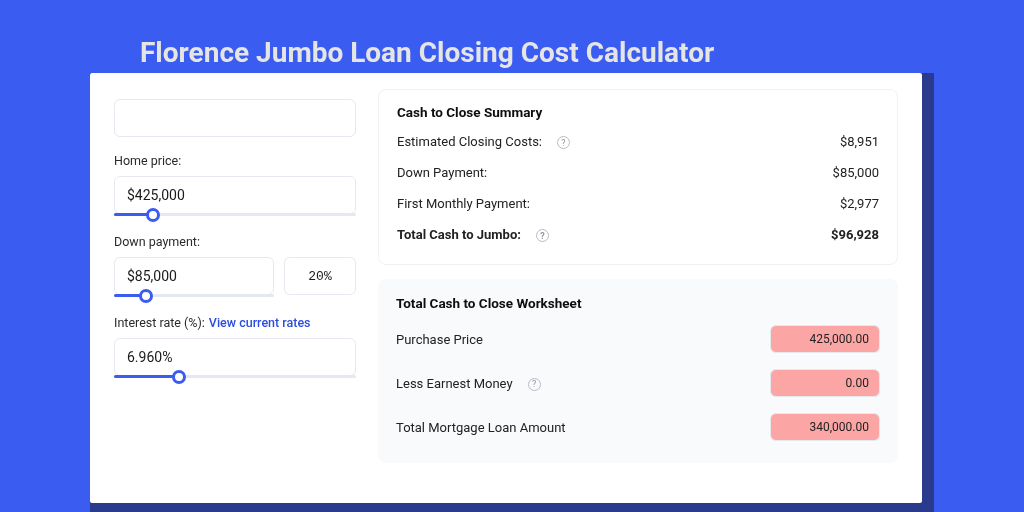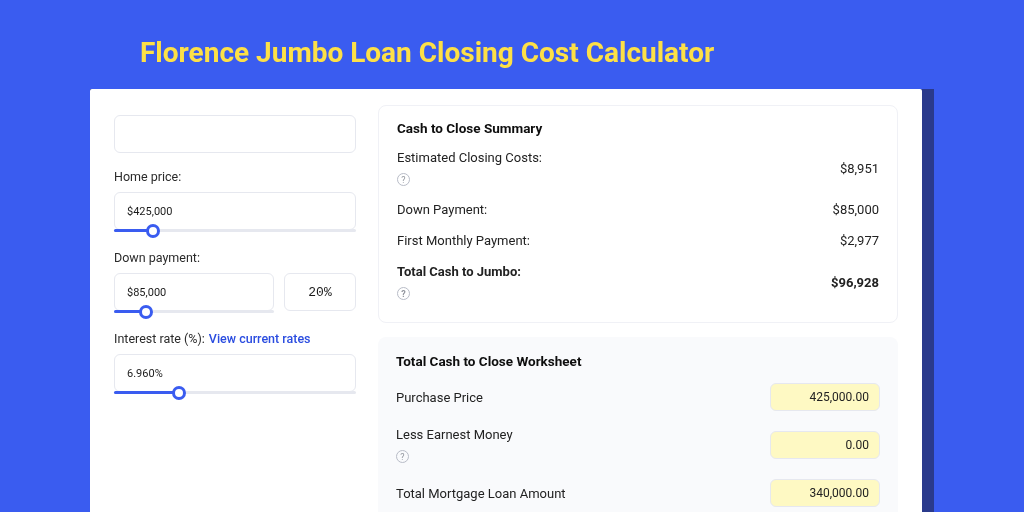--- a/index.html
+++ b/index.html
@@ -1,39 +1,39 @@
 <!DOCTYPE html>
 <html><head>
 <meta charset="utf-8">
 <style>
   * { box-sizing: border-box; margin: 0; padding: 0; font-family: -apple-system, BlinkMacSystemFont, "Segoe UI", Roboto, Helvetica, Arial, sans-serif; }
   body { width: 1024px; height: 512px; background: #3a5cf0; overflow: hidden; }
-  .page-title { color: #fde047; font-weight: 700; font-size: 28px; padding: 36px 0 20px 140px; }
+  .page-title { color: #e5e5e5; font-weight: 700; font-size: 28px; padding: 36px 0 4px 140px; }
   .card-wrap { margin: 0 90px 0 90px; background:#2a3a8c; padding-right:12px; padding-bottom:12px;}
   .card { background: #fff; border-radius: 2px; display: flex; padding: 16px 18px 0 18px; min-height: 430px;}
   .left { width: 260px; padding: 10px 12px 0 6px; }
   .right { flex: 1; padding: 0 6px 0 10px; }
   .field-label { font-size: 12.5px; color: #2b2b2b; margin: 10px 0 8px 0; display: flex; align-items:center; gap:4px;}
   .field-label a { color:#2b4de0; text-decoration:none; font-weight:500;}
   .text-input { width: 100%; height: 38px; border: 1px solid #e6e8ef; border-radius: 6px; padding: 0 12px; font-size: 13px; color: #1a1a1a; background: #fff; }
-  .text-input.sm { font-size:11px; }
+  .text-input.sm { font-size:14px; }
   .slider-bar { height: 3px; background: #e6e8ef; position: relative; margin-top: -1px; border-radius: 2px; }
   .slider-fill { position: absolute; left: 0; top: 0; height: 100%; background: #3a5cf0; border-radius:2px;}
   .slider-thumb { position: absolute; top: 50%; width: 14px; height: 14px; border-radius: 50%; background: #fff; border: 3px solid #3a5cf0; transform: translate(-50%, -50%); }
   .dp-row { display:flex; gap:10px; }
   .dp-row .slider-wrap { flex:1; }
   .dp-row .pct { width:72px; height:38px; border:1px solid #e6e8ef; border-radius:6px; display:flex; align-items:center; justify-content:center; font-size:13px; color:#1a1a1a;font-family:Liberation Mono, monospace;}
   .panel { background:#fff; border:1px solid #f0f1f6; border-radius:8px; padding: 14px 18px 6px 18px; margin-bottom: 14px; box-shadow: inset 0 0 0 1px rgba(0,0,0,0);}
   .panel-alt { background:#f9fafc; border-radius:8px; padding: 16px 18px 6px 18px; margin-bottom:14px;}
   .panel-title { font-weight:700; font-size:13.5px; color:#0e0e0e; margin-bottom:14px;}
   .row { display:flex; justify-content:space-between; align-items:center; font-size:13px; color:#222; margin-bottom:16px;}
-  .row .lab { display:flex; align-items:flex-start; gap:8px;flex-direction:column;}
+  .row .lab { display:flex; align-items:flex-end; gap:15px;}
   .row.bold .lab, .row.bold .val { font-weight:700; }
   .val { font-weight:400; }
-  .pill-input { min-width:110px; height:28px; border:1px solid #e6e8ef; border-radius:6px; display:flex; align-items:center; justify-content:flex-end; padding:0 10px; font-size:12px; color:#222; background:#fef9c3;}
+  .pill-input { min-width:110px; height:28px; border:1px solid #e6e8ef; border-radius:6px; display:flex; align-items:center; justify-content:flex-end; padding:0 10px; font-size:12px; color:#222; background:#fca5a5;}
   .help-icon { width:13px; height:13px; border:1px solid #b8bcc7; border-radius:50%; display:inline-flex; align-items:center; justify-content:center; font-size:9px; color:#93979f; }
   .slider-wrap { position:relative; }
 </style>
 </head>
 <body>
 
 <h1 class="page-title">Florence Jumbo Loan Closing Cost Calculator</h1>
 
 <div class="card-wrap">
 <div class="card">

